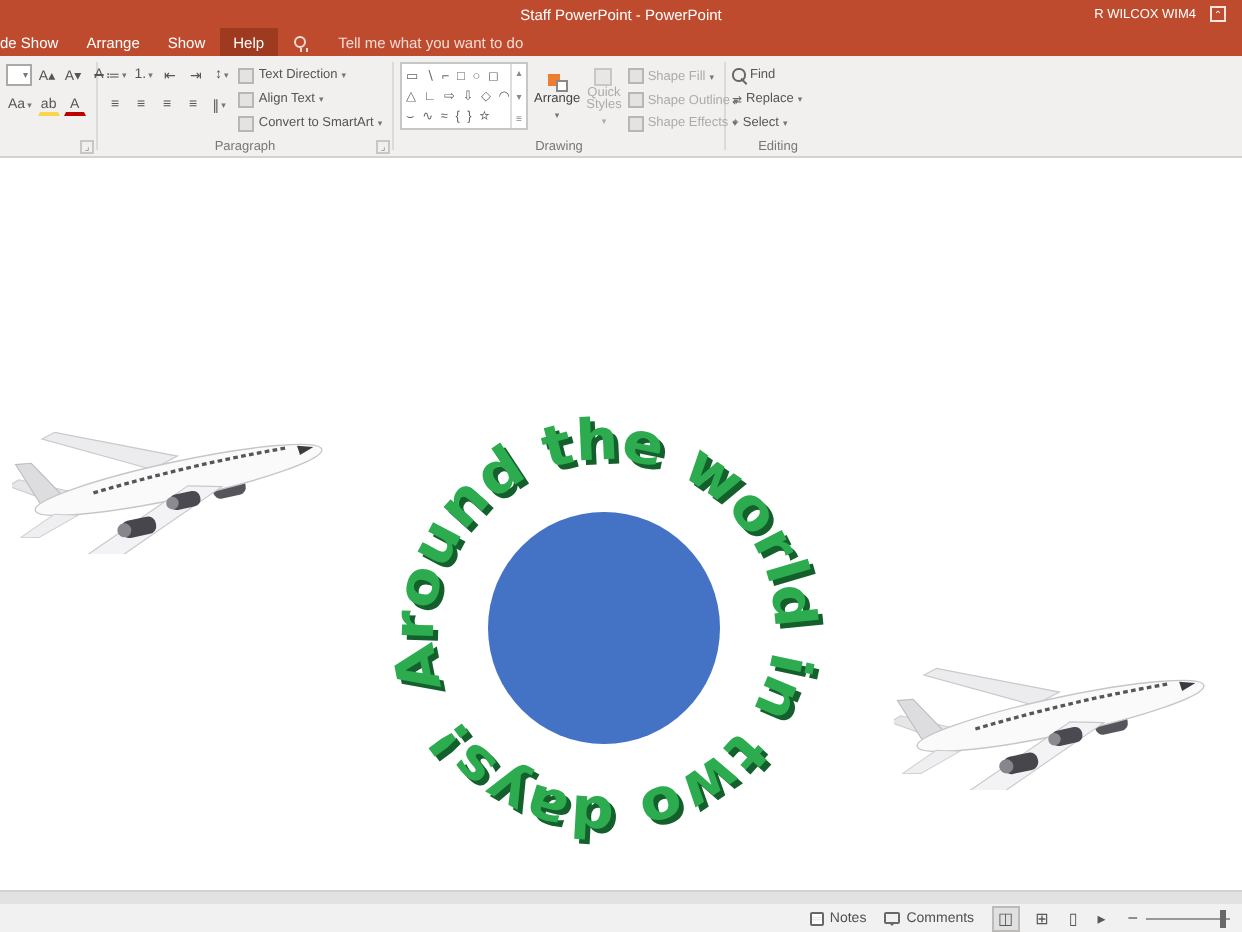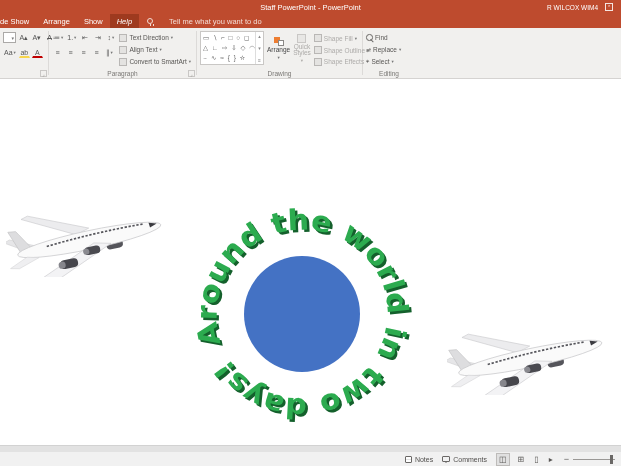--- a/index.html
+++ b/index.html
@@ -10,21 +10,21 @@
   
   .titlebar { position:absolute; left:0; top:0; width:100%; height:14px; background:#BE4B2E; display:flex; align-items:center; }
   .titlebar .title { position:absolute; left:0; right:0; text-align:center; color:#fff; font-size:7.5px; }
   .titlebar .right { position:absolute; right:8px; top:0; height:14px; display:flex; align-items:center; gap:7px; color:#fff; font-size:6.5px; }
   .rdo-icon { width:8px; height:8px; border:1px solid rgba(255,255,255,.85); display:inline-flex; align-items:center; justify-content:center; font-size:5px; color:#fff; }
 
   
   .tabrow { position:absolute; left:0; top:14px; width:100%; height:14px; background:#BE4B2E; display:flex; align-items:stretch; color:#fff; font-size:7.5px; }
   .tab { display:flex; align-items:center; padding:0 7px; cursor:default; white-space:nowrap; }
   .tab.partial { padding-left:0; }
-  .tab.active { background:#9E3A1F;font-style:italic; }
+  .tab.active { background:#9E3A1F; }
   .tellme { display:flex; align-items:center; gap:16px; padding:0 8px; color:#F3DCD4; }
   .bulb { width:6px; height:6px; border:1px solid #F3DCD4; border-radius:50%; position:relative; }
   .bulb::after { content:''; position:absolute; left:1.5px; bottom:-2.5px; width:2px; height:2px; border-left:1px solid #F3DCD4; border-right:1px solid #F3DCD4; }
 
   
   .ribbon { position:absolute; left:0; top:28px; width:100%; height:51px; background:#F1F0EE; border-bottom:1px solid #D5D3D1; display:flex; align-items:stretch; color:#444; }
   .rgroup { position:relative; padding:3px 3px 11px 3px; display:flex; gap:3px; }
   .rgroup .glabel { position:absolute; bottom:1px; left:0; right:0; text-align:center; font-size:6.5px; color:#7A7875; }
   .launcher { position:absolute; right:1px; bottom:1px; width:7px; height:7px; font-size:5px; color:#8a8886; border:1px solid #c9c7c5; display:flex; align-items:center; justify-content:center; }
   .vsep { width:1px; background:#DCDAD8; margin:3px 0; }

